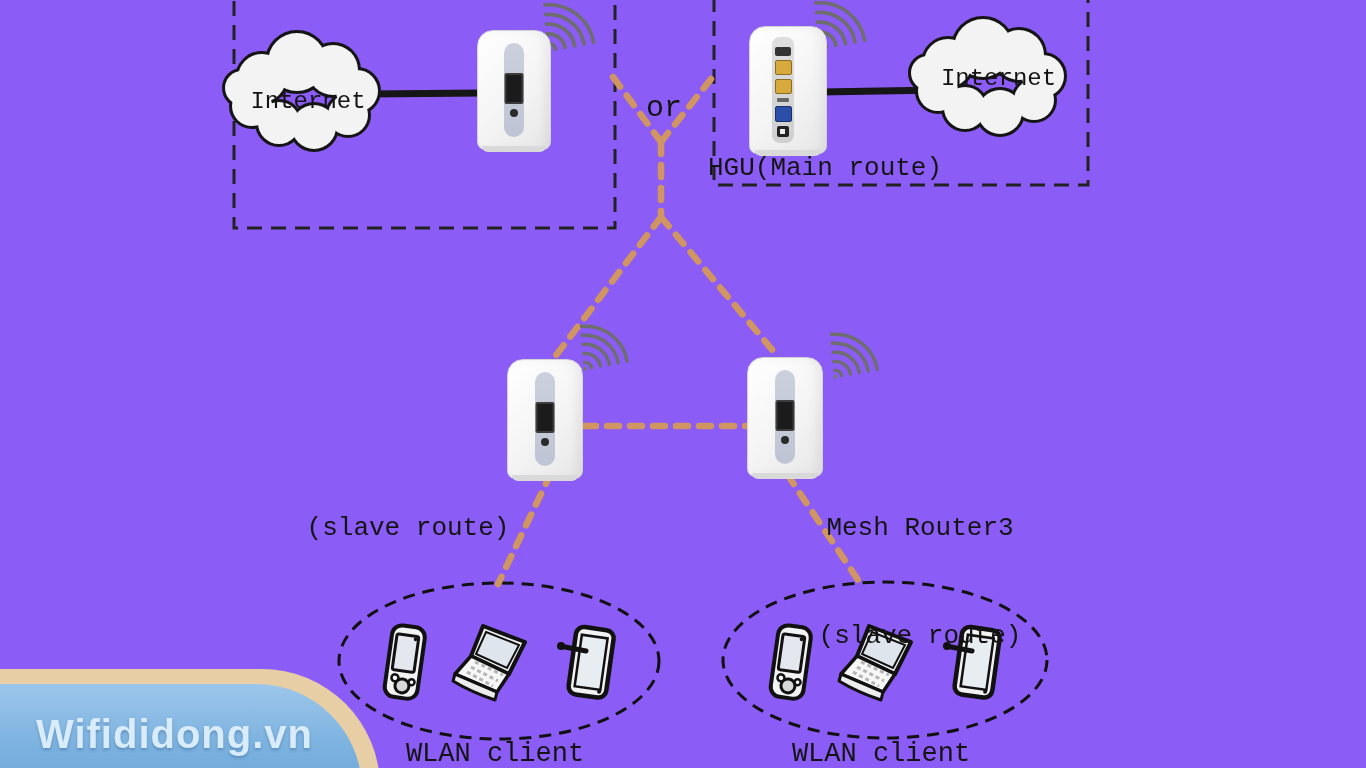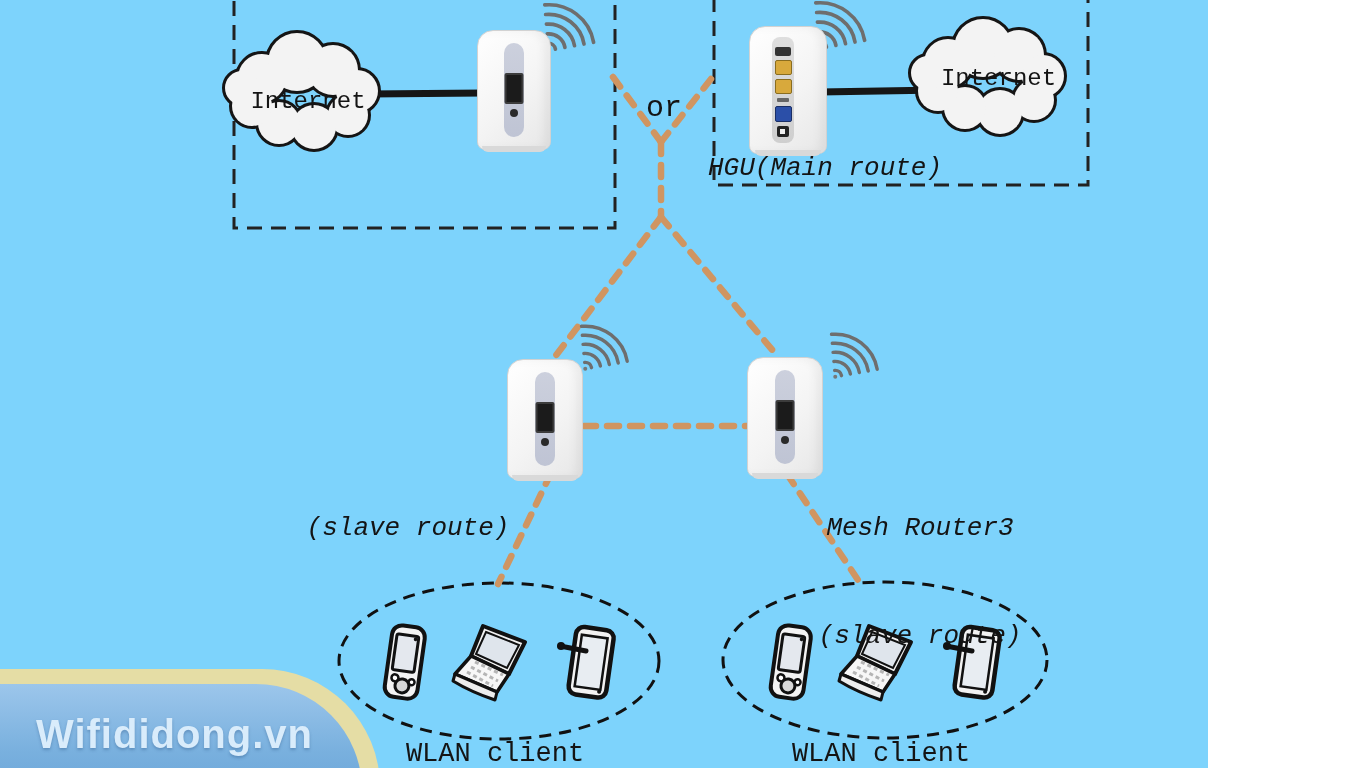--- a/index.html
+++ b/index.html
@@ -1,16 +1,16 @@
 <!DOCTYPE html>
 <html><head>
 <meta charset="utf-8">
 <style>
   html,body{margin:0;padding:0;background:#fff;}
-  .stage{position:relative;width:1208px;height:768px;overflow:hidden;background:#7dd3fc;
+  .stage{position:relative;width:1366px;height:768px;overflow:hidden;background:#8b5cf6;
          font-family:"Liberation Mono","DejaVu Sans Mono",monospace;}
   .layer{position:absolute;left:0;top:0;width:1366px;height:768px;}
   .abs{position:absolute;}
   
   .router{position:absolute;background:linear-gradient(135deg,#ffffff 0%,#f4f4f4 55%,#e7e7e7 100%);
           border:1.5px solid #d2d2d2;border-radius:16px 16px 8px 8px;
           box-shadow:inset -6px 0 10px rgba(0,0,0,0.05);}
   .router .base{position:absolute;left:6%;right:6%;bottom:-3px;height:6px;background:#d9d9d9;
                 border-radius:0 0 6px 6px;}
   .mesh-strip{position:absolute;left:50%;transform:translateX(-50%);top:12px;width:20px;height:94px;
@@ -23,21 +23,21 @@
              background:linear-gradient(180deg,#dedede,#cfcfcf);border-radius:8px;
              display:flex;flex-direction:column;align-items:center;gap:4px;padding-top:10px;box-sizing:border-box;}
   .p-usb{width:16px;height:9px;background:#333;border-radius:2px;}
   .p-yel{width:15px;height:13px;background:#d8a93c;border:1px solid #8a6d1f;border-radius:2px;}
   .p-lbl{width:12px;height:4px;background:#666;border-radius:1px;}
   .p-blu{width:15px;height:14px;background:#2b4fa8;border:1px solid #1a2f66;border-radius:2px;}
   .p-drk{width:12px;height:11px;background:#222;border-radius:2px;position:relative;}
   .p-drk::after{content:"";position:absolute;left:3px;top:3px;width:5px;height:5px;background:#eee;}
   
   .lbl{position:absolute;color:#141414;text-align:center;line-height:36px;white-space:pre;}
-  .f24{font-size:24px;} .f26{font-size:26px;font-style:italic;} .f27{font-size:27px;}
+  .f24{font-size:24px;} .f26{font-size:26px;} .f27{font-size:27px;}
   .or{font-size:30px;font-weight:normal;line-height:30px;}
   
   .wm-outer{position:absolute;left:-26px;top:669px;width:406px;height:150px;
             background:rgba(244,222,152,0.88);border-top-right-radius:118px;overflow:hidden;z-index:5;}
   .wm-inner{position:absolute;left:0;top:15px;width:388px;height:150px;
             background:linear-gradient(180deg,#9cc6eb 0%,#79b0de 45%,#5f9ed5 100%);
             border-top-right-radius:106px;}
   .wm-text{position:absolute;left:62px;top:28px;font-family:"Liberation Sans","DejaVu Sans",sans-serif;
            font-weight:bold;font-size:40px;letter-spacing:1px;color:#d9ecfb;
            text-shadow:0 2px 3px rgba(40,80,130,0.35);}

